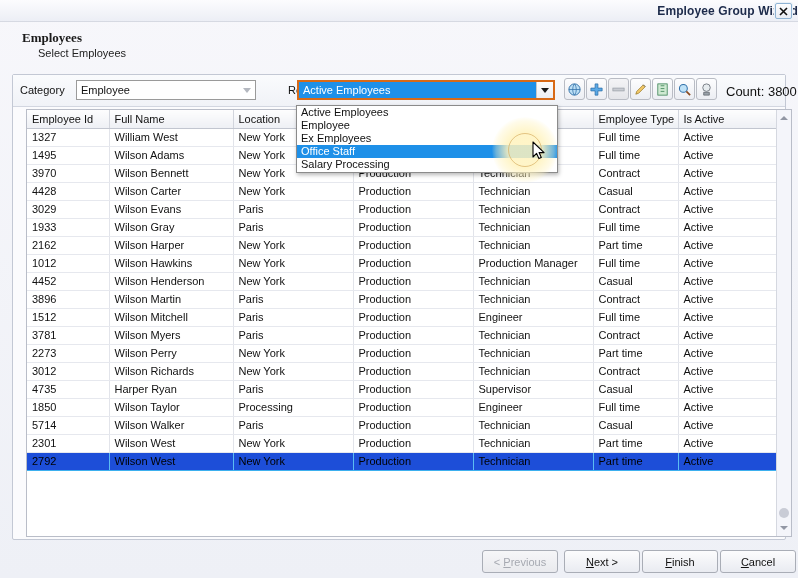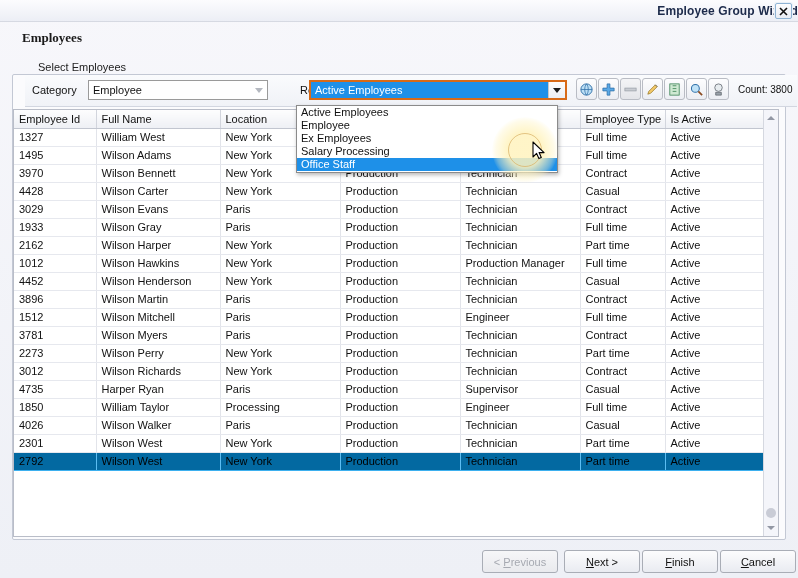--- a/index.html
+++ b/index.html
@@ -42,36 +42,36 @@
 
   
   .page-head {
     position: absolute; left: 22px; top: 30px;
   }
   .page-title {
     font-size: 13px; font-weight: bold; color: #1a1a1a;
     font-family: "Liberation Serif", serif;
   }
   .page-sub {
-    margin-top: 15px; margin-left: 16px;
+    margin-top: 1px; margin-left: 16px;
     font-size: 11px; color: #222;
   }
 
   
   .panel {
     position: absolute; left: 12px; top: 74px;
     width: 774px; height: 466px;
     border: 1px solid #c3c8d4;
     background: #fbfbfd;
     border-radius: 2px;
   }
 
   
   .toolbar {
-    position: absolute; left: 12px; top: 0; width: 772px; height: 32px;
+    position: absolute; left: 0; top: 0; width: 772px; height: 32px;
     background: linear-gradient(#fafbfd, #f0f2f7);
     border-bottom: 1px solid #d2d6e0;
   }
   .lbl { position:absolute; font-size: 11px; color:#111; top: 9px; }
   .lbl-category { left: 7px; }
   .lbl-report   { left: 240px; padding-left: 35px; }
 
   .combo {
     position: absolute; top: 5px; height: 20px;
     border: 1px solid #9a9a9a;
@@ -106,27 +106,27 @@
   .tbb {
     width: 21px; height: 22px;
     border: 1px solid #b9bcc4;
     border-radius: 3px;
     background: linear-gradient(#fdfdfe, #eceef3);
     display: flex; align-items: center; justify-content: center;
     cursor: pointer;
   }
   .tbb.disabled { background: linear-gradient(#f4f4f6,#e4e5e9); cursor: default; }
   .count-lbl {
-    position: absolute; left: 713px; top: 9px; font-size: 10px; color: #111;
+    position: absolute; left: 713px; top: 9px; font-size: 13px; color: #111;
     white-space: nowrap;
   }
 
   
   .grid-wrap {
-    position: absolute; left: 0; top: 34px;
+    position: absolute; left: 13px; top: 34px;
     width: 766px; height: 428px;
     border: 1px solid #b9bdc8;
     background: #fff;
     overflow: hidden;
   }
   table.grid { border-collapse: collapse; width: 751px; table-layout: fixed; }
   table.grid th {
     height: 18px;
     font-size: 11px; font-weight: normal; text-align: left;
     padding: 0 0 0 5px;
@@ -137,21 +137,21 @@
     white-space: nowrap; overflow: hidden;
   }
   table.grid td {
     height: 18px;
     font-size: 11px; padding: 0 0 0 5px;
     border-right: 1px solid #e2e4ea;
     border-bottom: 1px solid #e6e8ee;
     color: #111;
     white-space: nowrap; overflow: hidden;
   }
-  tr.row-selected td { background: #0369a1; color: #000; border-right-color:#5cbdf2; border-bottom-color:#3db0ef; }
+  tr.row-selected td { background: #1d4ed8; color: #000; border-right-color:#5cbdf2; border-bottom-color:#3db0ef; }
 
   
   .vscroll {
     position: absolute; right: 0; top: 0; width: 15px; height: 426px;
     background: #f4f5fa;
     border-left: 1px solid #d5d8e0;
   }
   .vs-btn {
     position: absolute; left: 0; width: 14px; height: 16px;
     display: flex; align-items: center; justify-content: center; cursor: pointer;
@@ -453,29 +453,29 @@
               <td>4735</td>
               <td>Harper Ryan</td>
               <td>Paris</td>
               <td>Production</td>
               <td>Supervisor</td>
               <td>Casual</td>
               <td>Active</td>
             </tr>
             <tr>
               <td>1850</td>
-              <td>William Taylor</td>
+              <td>Wilson Taylor</td>
               <td>Processing</td>
               <td>Production</td>
               <td>Engineer</td>
               <td>Full time</td>
               <td>Active</td>
             </tr>
             <tr>
-              <td>4026</td>
+              <td>5714</td>
               <td>Wilson Walker</td>
               <td>Paris</td>
               <td>Production</td>
               <td>Technician</td>
               <td>Casual</td>
               <td>Active</td>
             </tr>
             <tr>
               <td>2301</td>
               <td>Wilson West</td>
@@ -506,22 +506,22 @@
             <i class="chev chev-d"></i>
           </div>
       </div>
     </div>
   </div>
 
   <div class="dropdown" id="dd-list">
       <div class="dd-item">Active Employees</div>
       <div class="dd-item">Employee</div>
       <div class="dd-item">Ex Employees</div>
+      <div class="dd-item selected">Office Staff</div>
       <div class="dd-item">Salary Processing</div>
-      <div class="dd-item selected">Office Staff</div>
     </div>
 
   <div class="click-halo"></div>
   <div class="click-ring"></div>
   <div class="cursor">
     <svg width="14" height="20" viewBox="0 0 14 20">
       <path d="M1 1l0 15 3.6-3.6 2.3 5 2.4-1-2.2-4.8 5 0z" fill="#fff" stroke="#000" stroke-width="1.1" stroke-linejoin="round"></path>
     </svg>
   </div>
 

